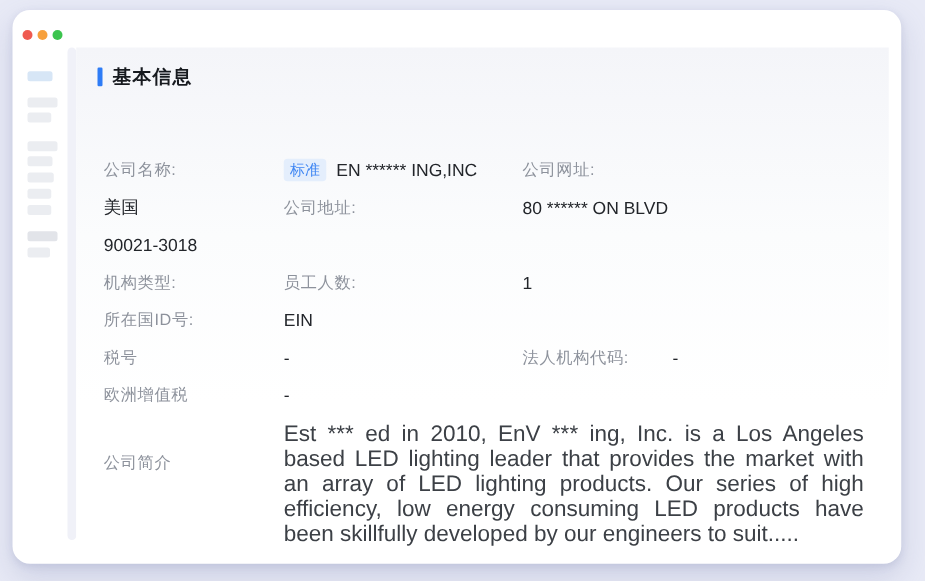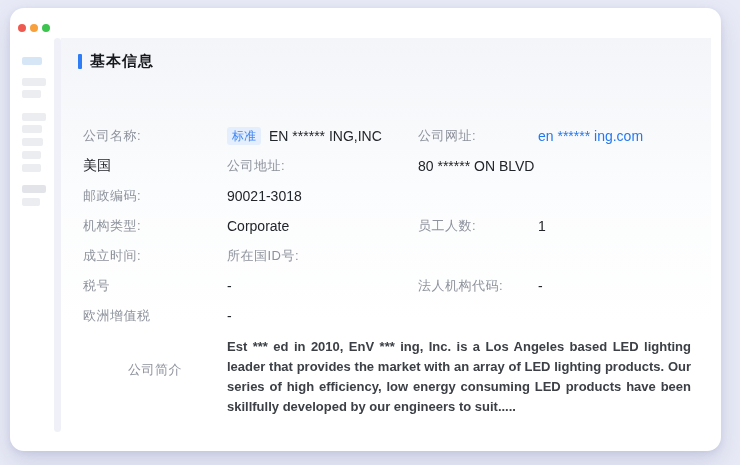--- a/index.html
+++ b/index.html
@@ -59,25 +59,24 @@
   .badge {
     display:inline-block; font-size:12px; line-height:16px;
     color:#3f86f3; background:#e4eefc;
     border-radius:3px; padding:1px 5px; margin-right:8px;
     vertical-align:1px;
   }
   .desc {
     display:grid; grid-template-columns:144px 464px;
     margin-top:6px;
   }
-  .desc .lbl { padding-top:24px; align-self:start;text-align:center; }
+  .desc .lbl { padding-top:24px; align-self:start; }
   .desc p {
-    font-size:13px; line-height:20px; color:#3c4046;
+    font-size:18px; line-height:20px; color:#3c4046;
     text-align:justify;
-    font-weight:bold;
   }
 </style>
 </head>
 <body>
 
 <div class="window">
 
   <div class="dots">
       <span class="dot" style="background: rgb(239, 90, 80);"></span>
       <span class="dot" style="background: rgb(247, 160, 60);"></span>
@@ -104,40 +103,37 @@
     <div class="panel-title">
       <span class="accent-bar" style="background: rgb(46, 124, 246);"></span>
       <span class="title-text">基本信息</span>
     </div>
 
     <div class="rows" id="info-rows">
         <div class="row">
           <span class="lbl">公司名称:</span>
           <span class="val"><span class="badge">标准</span><span>EN ****** ING,INC</span></span>
           <span class="lbl">公司网址:</span>
-          <span class="val"><span class="link">en ****** ing.com</span></span>
         </div>
         <div class="row">
           <span class="val"><span>美国</span></span>
           <span class="lbl">公司地址:</span>
           <span class="val"><span>80 ****** ON BLVD</span></span>
         </div>
         <div class="row">
-          <span class="lbl">邮政编码:</span>
           <span class="val"><span>90021-3018</span></span>
         </div>
         <div class="row">
           <span class="lbl">机构类型:</span>
-          <span class="val"><span>Corporate</span></span>
           <span class="lbl">员工人数:</span>
           <span class="val"><span>1</span></span>
         </div>
         <div class="row">
-          <span class="lbl">成立时间:</span>
           <span class="lbl">所在国ID号:</span>
+          <span class="val"><span>EIN</span></span>
         </div>
         <div class="row">
           <span class="lbl">税号</span>
           <span class="val"><span>-</span></span>
           <span class="lbl">法人机构代码:</span>
           <span class="val"><span>-</span></span>
         </div>
         <div class="row">
           <span class="lbl">欧洲增值税</span>
           <span class="val"><span>-</span></span>

